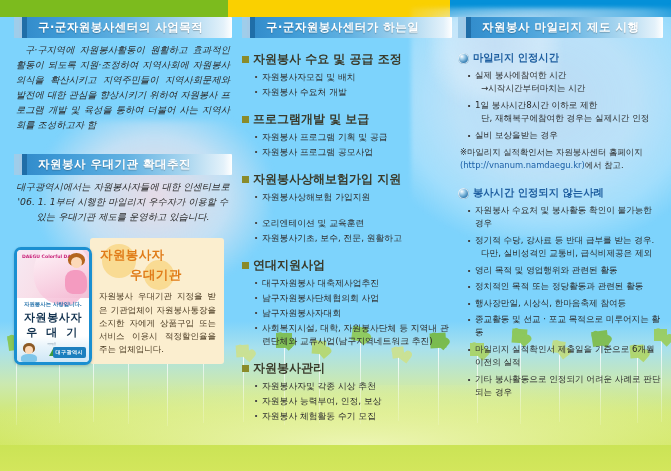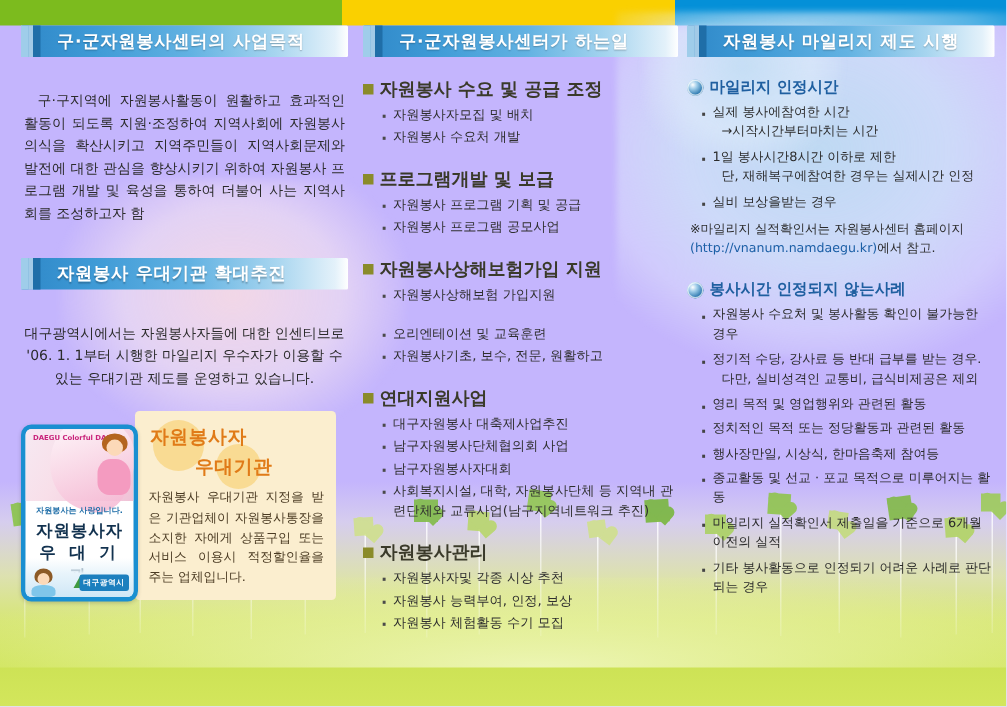--- a/index.html
+++ b/index.html
@@ -8,21 +8,21 @@
     background: #ffffff;
   }
   body {
     font-family: "DejaVu Sans", "Liberation Sans", sans-serif;
   }
   .page {
     position: relative;
     width: 671px;
     height: 471px;
     overflow: hidden;
-    background: #c4b5fd;
+    background: #7dd3fc;
     box-sizing: border-box;
   }
   
   .topband {
     position: absolute;
     left: 0; top: 0;
     width: 671px;
     height: 17px;
     display: flex;
   }
@@ -156,23 +156,24 @@
     padding-left: 8px;
     text-shadow: 0 1px 1px rgba(0,0,0,.25);
     white-space: nowrap;
   }
 
   
   .para {
     font-size: 9.3px;
     line-height: 1.62;
     color: #2b2b2b;
-    margin: 22px 2px 0 2px;
+    margin: 4px 2px 0 2px;
     text-align: justify;
     text-indent: 9px;
+    font-style: italic;
   }
   .para.center {
     text-indent: 0;
     text-align: center;
   }
 
   
   .grp { margin-top: 12px; }
   .grp:first-of-type { margin-top: 13px; }
   .grp-head {

